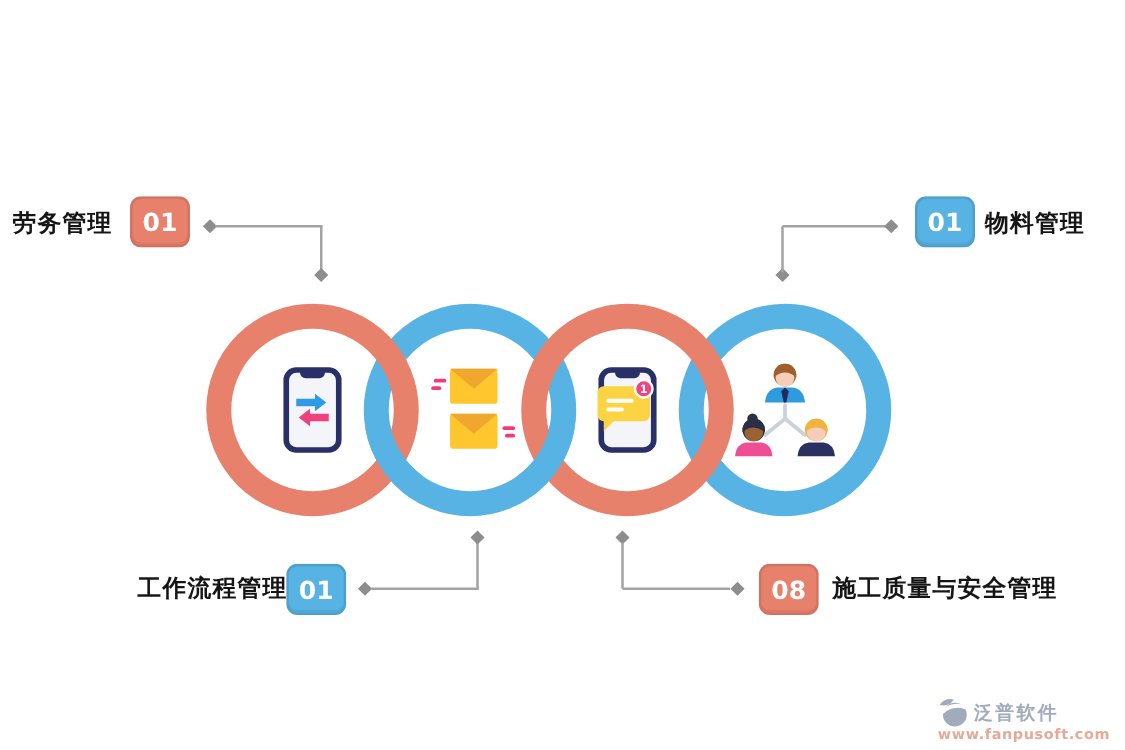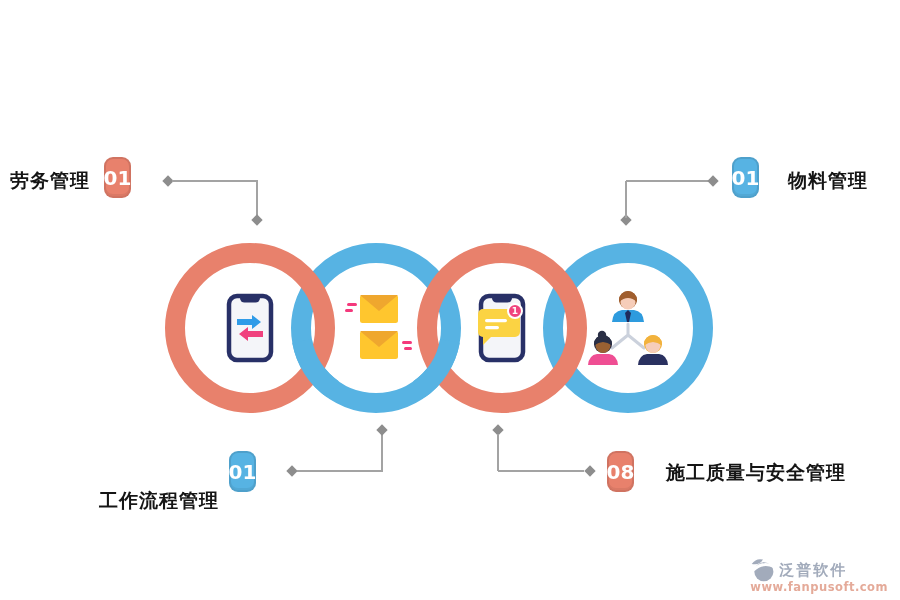--- a/index.html
+++ b/index.html
@@ -10,24 +10,24 @@
   .canvas{
     position:relative;width:900px;height:600px;background:#fff;overflow:hidden;
     font-family:"DejaVu Sans","Liberation Sans",sans-serif;
   }
   .rings-svg{position:absolute;left:0;top:0;}
   .ring{fill:none;stroke-width:20px;}
   .ring.salmon{stroke:var(--salmon);}
   .ring.blue{stroke:var(--blue);}
   .callout-label{
     position:absolute;font-size:19px;font-weight:700;color:var(--text);
-    line-height:24px;letter-spacing:1px;white-space:nowrap;
+    line-height:24px;letter-spacing:1px;white-space:nowrap;font-family:Liberation Mono, monospace;
   }
   .badge{
-    position:absolute;width:27px;height:41px;box-sizing:border-box;
+    position:absolute;width:48px;height:41px;box-sizing:border-box;
     border-radius:9px;border:2px solid rgba(0,0,0,0.10);
     display:flex;align-items:center;justify-content:center;
     color:#fff;font-size:20px;font-weight:700;
     box-shadow:inset 0 -2px 0 rgba(0,0,0,0.06);
   }
   .badge.salmon{background:var(--salmon);}
   .badge.blue{background:var(--blue);}
   .cline{position:absolute;background:var(--line);}
   .cline.h{height:2px;}
   .cline.v{width:2px;}
@@ -117,21 +117,21 @@
   <div class="cline v" style="left:256px;top:181px;height:37px;"></div>
   <div class="diamond" style="left:253px;top:216px;"></div>
 
   <div class="diamond" style="left:622px;top:216px;"></div>
   <div class="cline v" style="left:625px;top:181px;height:37px;"></div>
   <div class="cline h" style="left:626px;top:180px;width:84px;"></div>
   <div class="diamond" style="left:709px;top:177px;"></div>
   <div class="badge blue" style="left:732px;top:157px;">01</div>
   <div class="callout-label" style="left:788px;top:168px;">物料管理</div>
 
-  <div class="callout-label" style="left:99px;top:460px;margin-top:28px;">工作流程管理</div>
+  <div class="callout-label" style="left:110px;top:460px;">工作流程管理</div>
   <div class="badge blue" style="left:229px;top:451px;">01</div>
   <div class="diamond" style="left:288px;top:467px;"></div>
   <div class="cline h" style="left:297px;top:470px;width:86px;"></div>
   <div class="cline v" style="left:381px;top:434px;height:37px;"></div>
   <div class="diamond" style="left:378px;top:426px;"></div>
 
   <div class="diamond" style="left:494px;top:426px;"></div>
   <div class="cline v" style="left:497px;top:434px;height:37px;"></div>
   <div class="cline h" style="left:498px;top:470px;width:86px;"></div>
   <div class="diamond" style="left:586px;top:467px;"></div>

